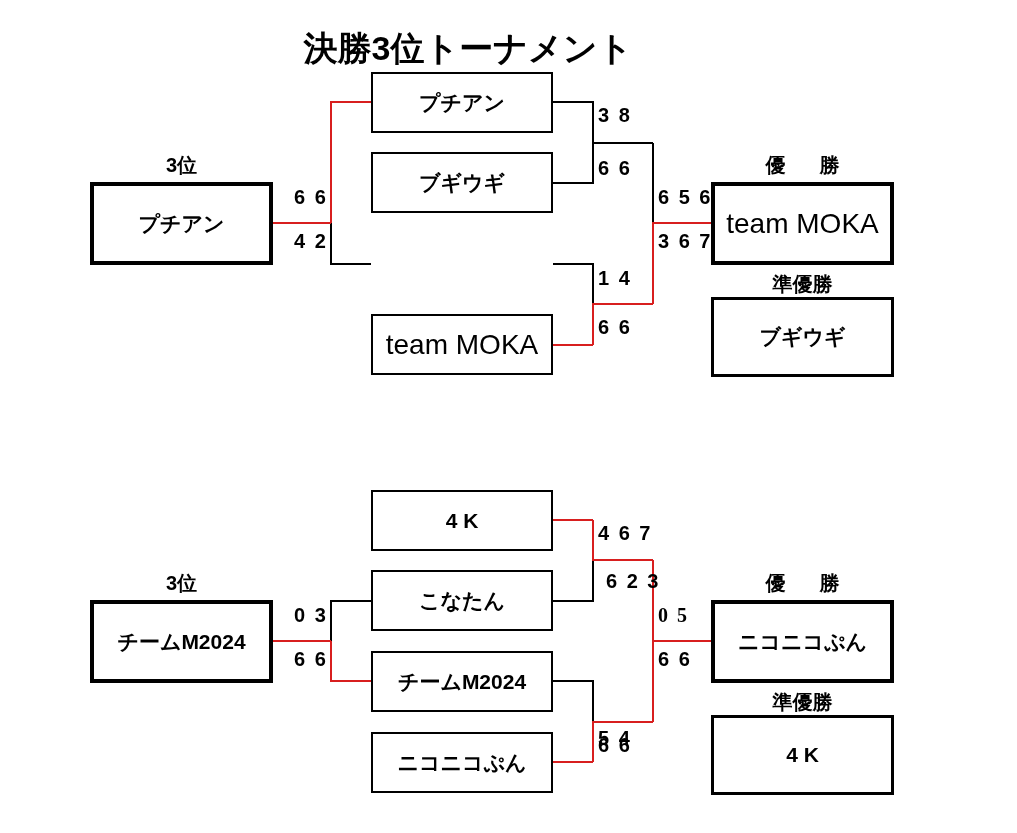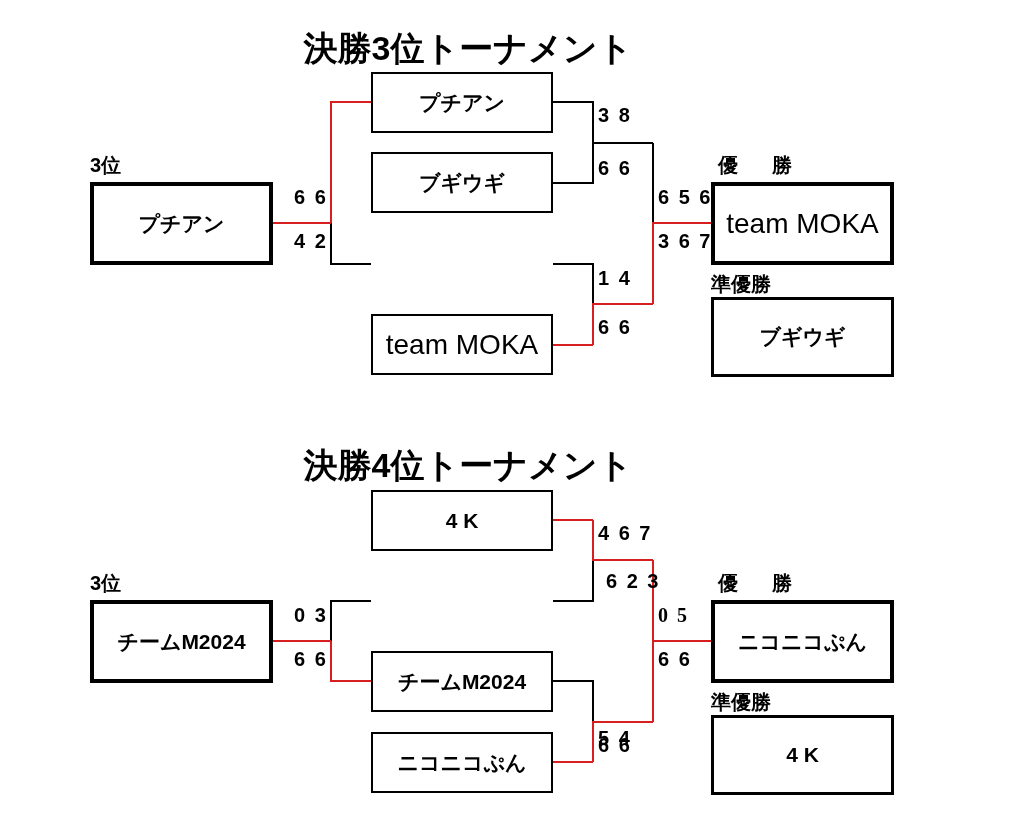--- a/index.html
+++ b/index.html
@@ -56,20 +56,21 @@
     border-width: 3px;
   }
   .box.latin {
     font-weight: normal;
     font-size: 28px;
   }
   .caplabel {
     position: absolute;
     font-size: 20px;
     font-weight: bold;
+    text-align: center;
     white-space: nowrap;
   }
   .caplabel.wide {
     letter-spacing: 7px;
     text-indent: 7px;
   }
   .score {
     position: absolute;
     font-size: 20px;
     font-weight: bold;
@@ -118,21 +119,20 @@
   <div class="score" style="left:598px; top:316px;">6 6</div>
 
   <div class="score" style="left:658px; top:186px;">6 5 6</div>
   <div class="score" style="left:658px; top:230px;">3 6 7</div>
 
   <div class="caplabel wide" style="left:711px; top:152px; width:183px;">優　勝</div>
   <div class="box thick latin" style="left:711px; top:182px; width:183px; height:83px;">team MOKA</div>
   <div class="caplabel" style="left:711px; top:271px; width:183px;">準優勝</div>
   <div class="box medium" style="left:711px; top:297px; width:183px; height:80px;">ブギウギ</div>
 
-  <div class="title" style="top:443px;">決勝4位トーナメント</div>
 
   <svg class="wires" viewBox="0 0 1017 833" xmlns="http://www.w3.org/2000/svg">
 
     <path d="M 331 641 L 331 601 L 371 601" fill="none" stroke="#000000" stroke-width="2"></path>
 
     <path d="M 273 641 L 331 641" fill="none" stroke="#d81f1f" stroke-width="2"></path>
     <path d="M 331 641 L 331 681 L 371 681" fill="none" stroke="#d81f1f" stroke-width="2"></path>
 
     <path d="M 553 601 L 593 601 L 593 560" fill="none" stroke="#000000" stroke-width="2"></path>
 
@@ -146,20 +146,21 @@
     <path d="M 593 762 L 593 722 L 653 722" fill="none" stroke="#d81f1f" stroke-width="2"></path>
     <path d="M 653 722 L 653 641 L 711 641" fill="none" stroke="#d81f1f" stroke-width="2"></path>
   </svg>
 
   <div class="caplabel" style="left:90px; top:570px; width:183px;">3位</div>
   <div class="box thick" style="left:90px; top:600px; width:183px; height:83px;">チームM2024</div>
   <div class="score" style="left:294px; top:604px;">0 3</div>
   <div class="score" style="left:294px; top:648px;">6 6</div>
 
   <div class="box" style="left:371px; top:490px; width:182px; height:61px;">4 K</div>
+  <div class="box" style="left:371px; top:570px; width:182px; height:61px;">こなたん</div>
   <div class="box" style="left:371px; top:651px; width:182px; height:61px;">チームM2024</div>
   <div class="box" style="left:371px; top:732px; width:182px; height:61px;">ニコニコぷん</div>
 
   <div class="score" style="left:598px; top:522px;">4 6 7</div>
   <div class="score" style="left:598px; top:570px;margin-left:8px;">6 2 3</div>
   <div class="score" style="left:598px; top:685px;margin-top:42px;">5 4</div>
   <div class="score" style="left:598px; top:734px;">6 6</div>
 
   <div class="score" style="left:658px; top:604px;font-family:Liberation Serif, serif;">0 5</div>
   <div class="score" style="left:658px; top:648px;">6 6</div>

